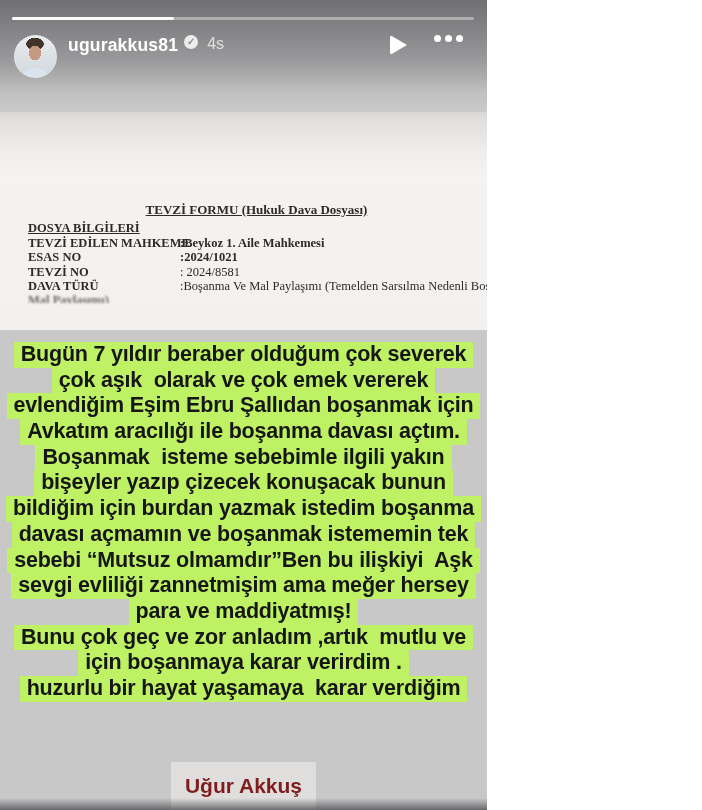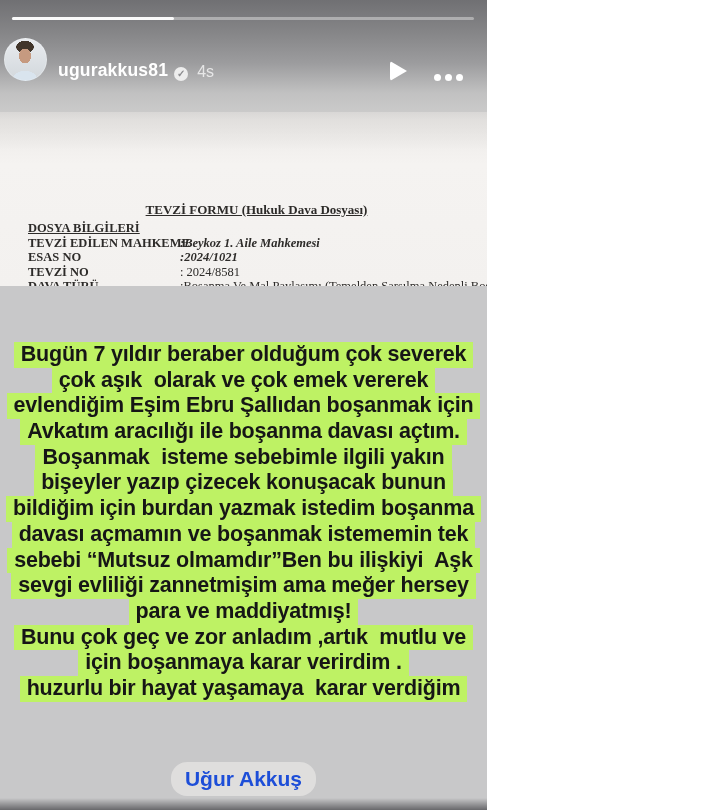--- a/index.html
+++ b/index.html
@@ -5,58 +5,58 @@
   html,body{margin:0;padding:0;background:#fff;}
   .canvas{position:relative;width:702px;height:810px;background:#ffffff;overflow:hidden;
           font-family:"Liberation Sans",sans-serif;}
   .story{position:absolute;left:0;top:0;width:487px;height:810px;background:#c8c8c9;overflow:hidden;}
   .top-grad{position:absolute;top:0;left:0;width:487px;height:150px;z-index:3;pointer-events:none;
     background:linear-gradient(180deg,#707073 0%,#88888a 24%,#9c9c9e 42%,rgba(192,192,192,.85) 62%,
                rgba(214,212,210,.45) 80%,rgba(200,200,201,0) 100%);}
   .progress{position:absolute;top:17px;left:12px;width:462px;height:3px;border-radius:3px;
             background:rgba(255,255,255,.38);z-index:5;}
   .progress-fill{height:100%;border-radius:3px;background:#fafafa;}
-  .header{position:absolute;top:35px;left:4px;right:24px;height:46px;display:flex;align-items:flex-end;z-index:5;}
+  .header{position:absolute;top:35px;left:14px;right:24px;height:46px;display:flex;align-items:flex-start;z-index:5;}
   .avatar{width:43px;height:43px;border-radius:50%;flex:none;overflow:hidden;
     background:
       radial-gradient(ellipse 10px 12px at 21px 18px,#c69a80 60%,rgba(0,0,0,0) 61%),
       radial-gradient(ellipse 14px 10px at 21px 9px,#41352b 62%,rgba(0,0,0,0) 63%),
       radial-gradient(ellipse 19px 13px at 21px 41px,#d9e4ee 62%,rgba(0,0,0,0) 63%),
       linear-gradient(#e9ecef,#d2d7dc);
     box-shadow:0 0 0 1px rgba(255,255,255,.25) inset;}
   .username{margin-left:11px;font-size:17.5px;font-weight:700;color:#ffffff;letter-spacing:.2px;}
   .verified{margin-left:6px;width:14px;height:14px;border-radius:50%;background:#ededed;color:#8b8b8e;
             font-size:10px;font-weight:bold;line-height:14px;text-align:center;flex:none;}
   .timestamp{margin-left:9px;font-size:16px;color:rgba(255,255,255,.72);}
   .hspace{flex:1;}
   .play{width:0;height:0;border-top:10px solid transparent;border-bottom:10px solid transparent;
         border-left:17px solid #ffffff;border-radius:3px;margin-right:27px;}
   .more{display:flex;gap:4px;align-items:center;}
   .more i{width:7px;height:7px;border-radius:50%;background:#ffffff;display:block;}
   
-  .document{position:absolute;top:112px;left:0;width:487px;height:174px;z-index:1;overflow:hidden;
+  .document{position:absolute;top:112px;left:0;width:487px;height:218px;z-index:1;overflow:hidden;
             background:linear-gradient(180deg,#e9e7e5 0%,#f5f3f1 30%,#f3f1ef 100%);
             font-family:"Liberation Serif",serif;color:#2d2b29;}
   .doc-title{margin:90px 0 0 26px;text-align:center;font-weight:bold;font-size:13px;
              text-decoration:underline;white-space:nowrap;}
   .doc-heading{margin:3px 8px 0 28px;font-weight:bold;font-size:12.5px;text-decoration:underline;}
   .doc-row{margin-left:28px;display:flex;font-size:12.5px;line-height:14.4px;white-space:nowrap;}
   .doc-label{width:152px;flex:none;font-weight:bold;}
   .doc-value{font-weight:normal;}
-  .doc-value.bold{font-weight:bold;font-style:italic;}
+  .doc-value.bold{font-weight:bold;}
   .doc-partial{margin-left:28px;font-size:12.5px;font-weight:bold;filter:blur(1.1px);opacity:.7;
                height:9px;overflow:hidden;line-height:12px;}
   
   .story-text{position:absolute;top:342px;left:0;width:487px;z-index:2;text-align:center;color:#161616;}
   .tline{height:25.7px;white-space:pre;}
   .tline span{display:inline-block;background:#bef264;line-height:25.7px;padding:0 7px;
               font-size:21.5px;font-weight:800;letter-spacing:-.2px;}
   .signature{position:absolute;top:762px;left:0;width:487px;text-align:center;z-index:2;}
-  .signature span{display:inline-block;background:#dfdedd;border-radius:16px;padding:5px 14px;
-                  font-size:21px;font-weight:800;color:#1d4ed8;}
+  .signature span{display:inline-block;background:#dfdedd;border-radius:1px;padding:12px 14px;
+                  font-size:21px;font-weight:800;color:#7f1d1d;}
   .bottom-grad{position:absolute;bottom:0;left:0;width:487px;height:12px;z-index:4;
                background:linear-gradient(180deg,rgba(85,85,88,0) 0%,rgba(80,80,84,.8) 100%);}
   .right-panel{position:absolute;left:487px;top:0;width:215px;height:810px;background:#ffffff;}
 </style>
 </head>
 <body>
 
 <div class="canvas">
   <div class="story">
 

